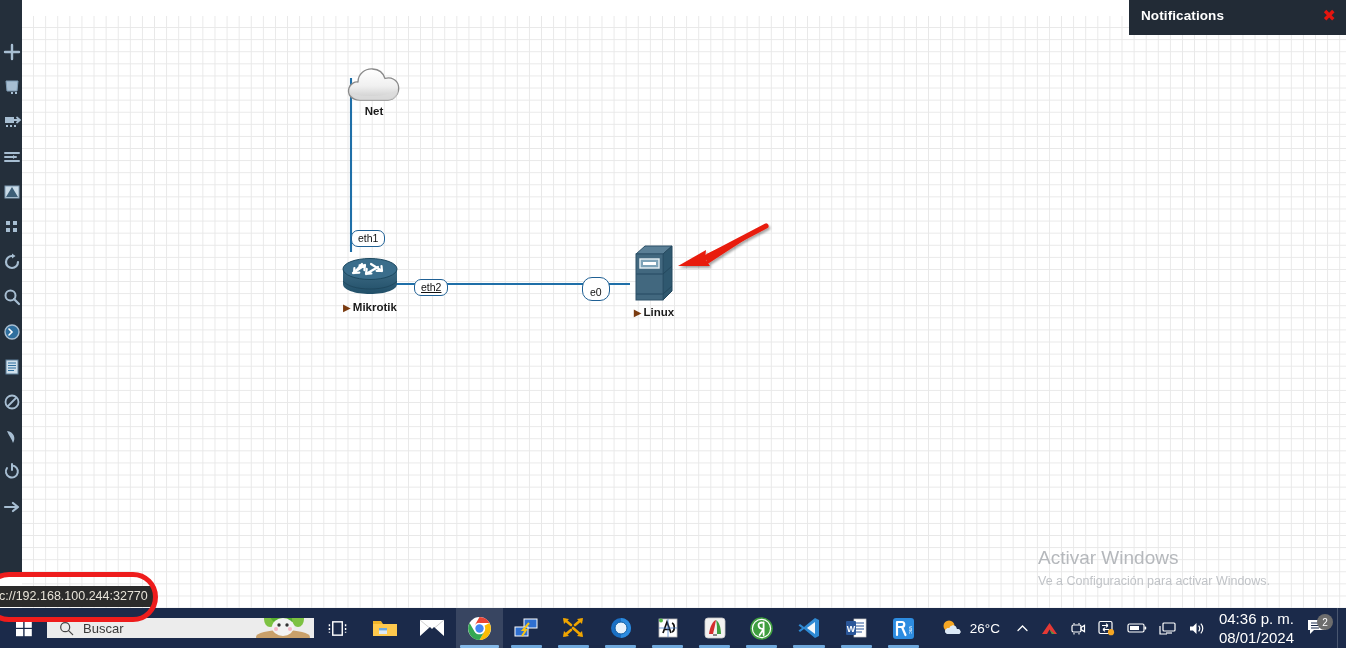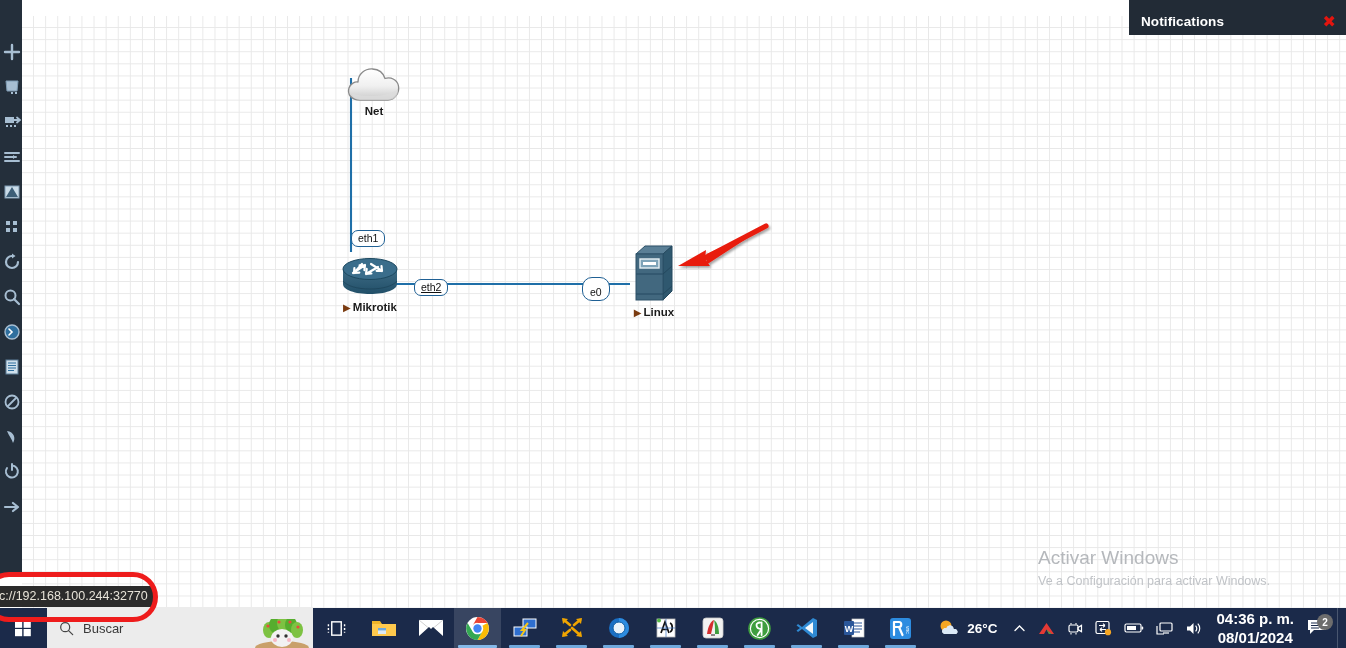--- a/index.html
+++ b/index.html
@@ -36,21 +36,21 @@
     display: flex; align-items: center; justify-content: flex-end;
     padding-right: 1px;
     cursor: pointer;
   }
   .tool-btn svg { display: block; }
 
   
   #notifications {
     position: absolute; right: 0; top: 0; width: 217px; height: 35px;
     background: #222b36;
-    display: flex; align-items: center;
+    display: flex; 
     padding: 8px 10px 0 12px;
     z-index: 40;
   }
   #notif-title {
     color: #ffffff; font-size: 13.5px; font-weight: bold;
     letter-spacing: .1px; flex: 1;
   }
   #notif-close {
     color: #e4150f; font-size: 16px; font-weight: bold;
     cursor: pointer; line-height: 1; user-select: none;
@@ -134,21 +134,21 @@
     position: absolute; left: 0; bottom: 0; width: 1346px; height: 40px;
     background: #1b2a4a;
     display: flex; align-items: center;
     z-index: 25;
   }
   #start-button {
     width: 48px; height: 40px; display: flex; align-items: center; justify-content: center;
     cursor: pointer;
   }
   #search-box {
-    width: 272px; height: 42px; background: #ececec;
+    width: 272px; height: 20px; background: #ececec;
     display: flex; align-items: center; gap: 9px;
     padding-left: 12px; margin-left: 0px;
     cursor: text; position: relative; overflow: hidden;
   }
   #search-text { font-size: 13px; color: #3a3a3a; }
   #search-critter { position: absolute; right: 2px; bottom: 0; width: 58px; height: 30px; }
 
   .tb-item {
     width: 48px; height: 40px;
     display: flex; align-items: center; justify-content: center;
@@ -156,21 +156,21 @@
   }
   .tb-item.active { background: rgba(255,255,255,0.13); }
   .tb-item .underline {
     position: absolute; bottom: 0; left: 8px; right: 8px; height: 3px;
     background: #6fa8dc; border-radius: 1px;
   }
   .tb-item.active .underline { left: 4px; right: 4px; background: #85b9e8; }
 
   #tray {
     margin-left: auto; display: flex; align-items: center; height: 40px;
-    padding-right: 2px; gap: 0px; font-weight: bold;
+    padding-right: 2px; gap: 0px;
   }
   .tray-item {
     height: 40px; display: flex; align-items: center; justify-content: center;
     padding: 0 6px; cursor: pointer;
   }
   #weather { display: flex; align-items: center; gap: 7px; padding: 0 10px 0 14px; cursor: pointer; }
   #weather-temp { color: #ffffff; font-size: 13.5px; }
   #clock {
     color: #ffffff; font-size: 15px; line-height: 1.28; text-align: center;
     padding: 0 9px 0 8px; cursor: pointer; white-space: nowrap;

